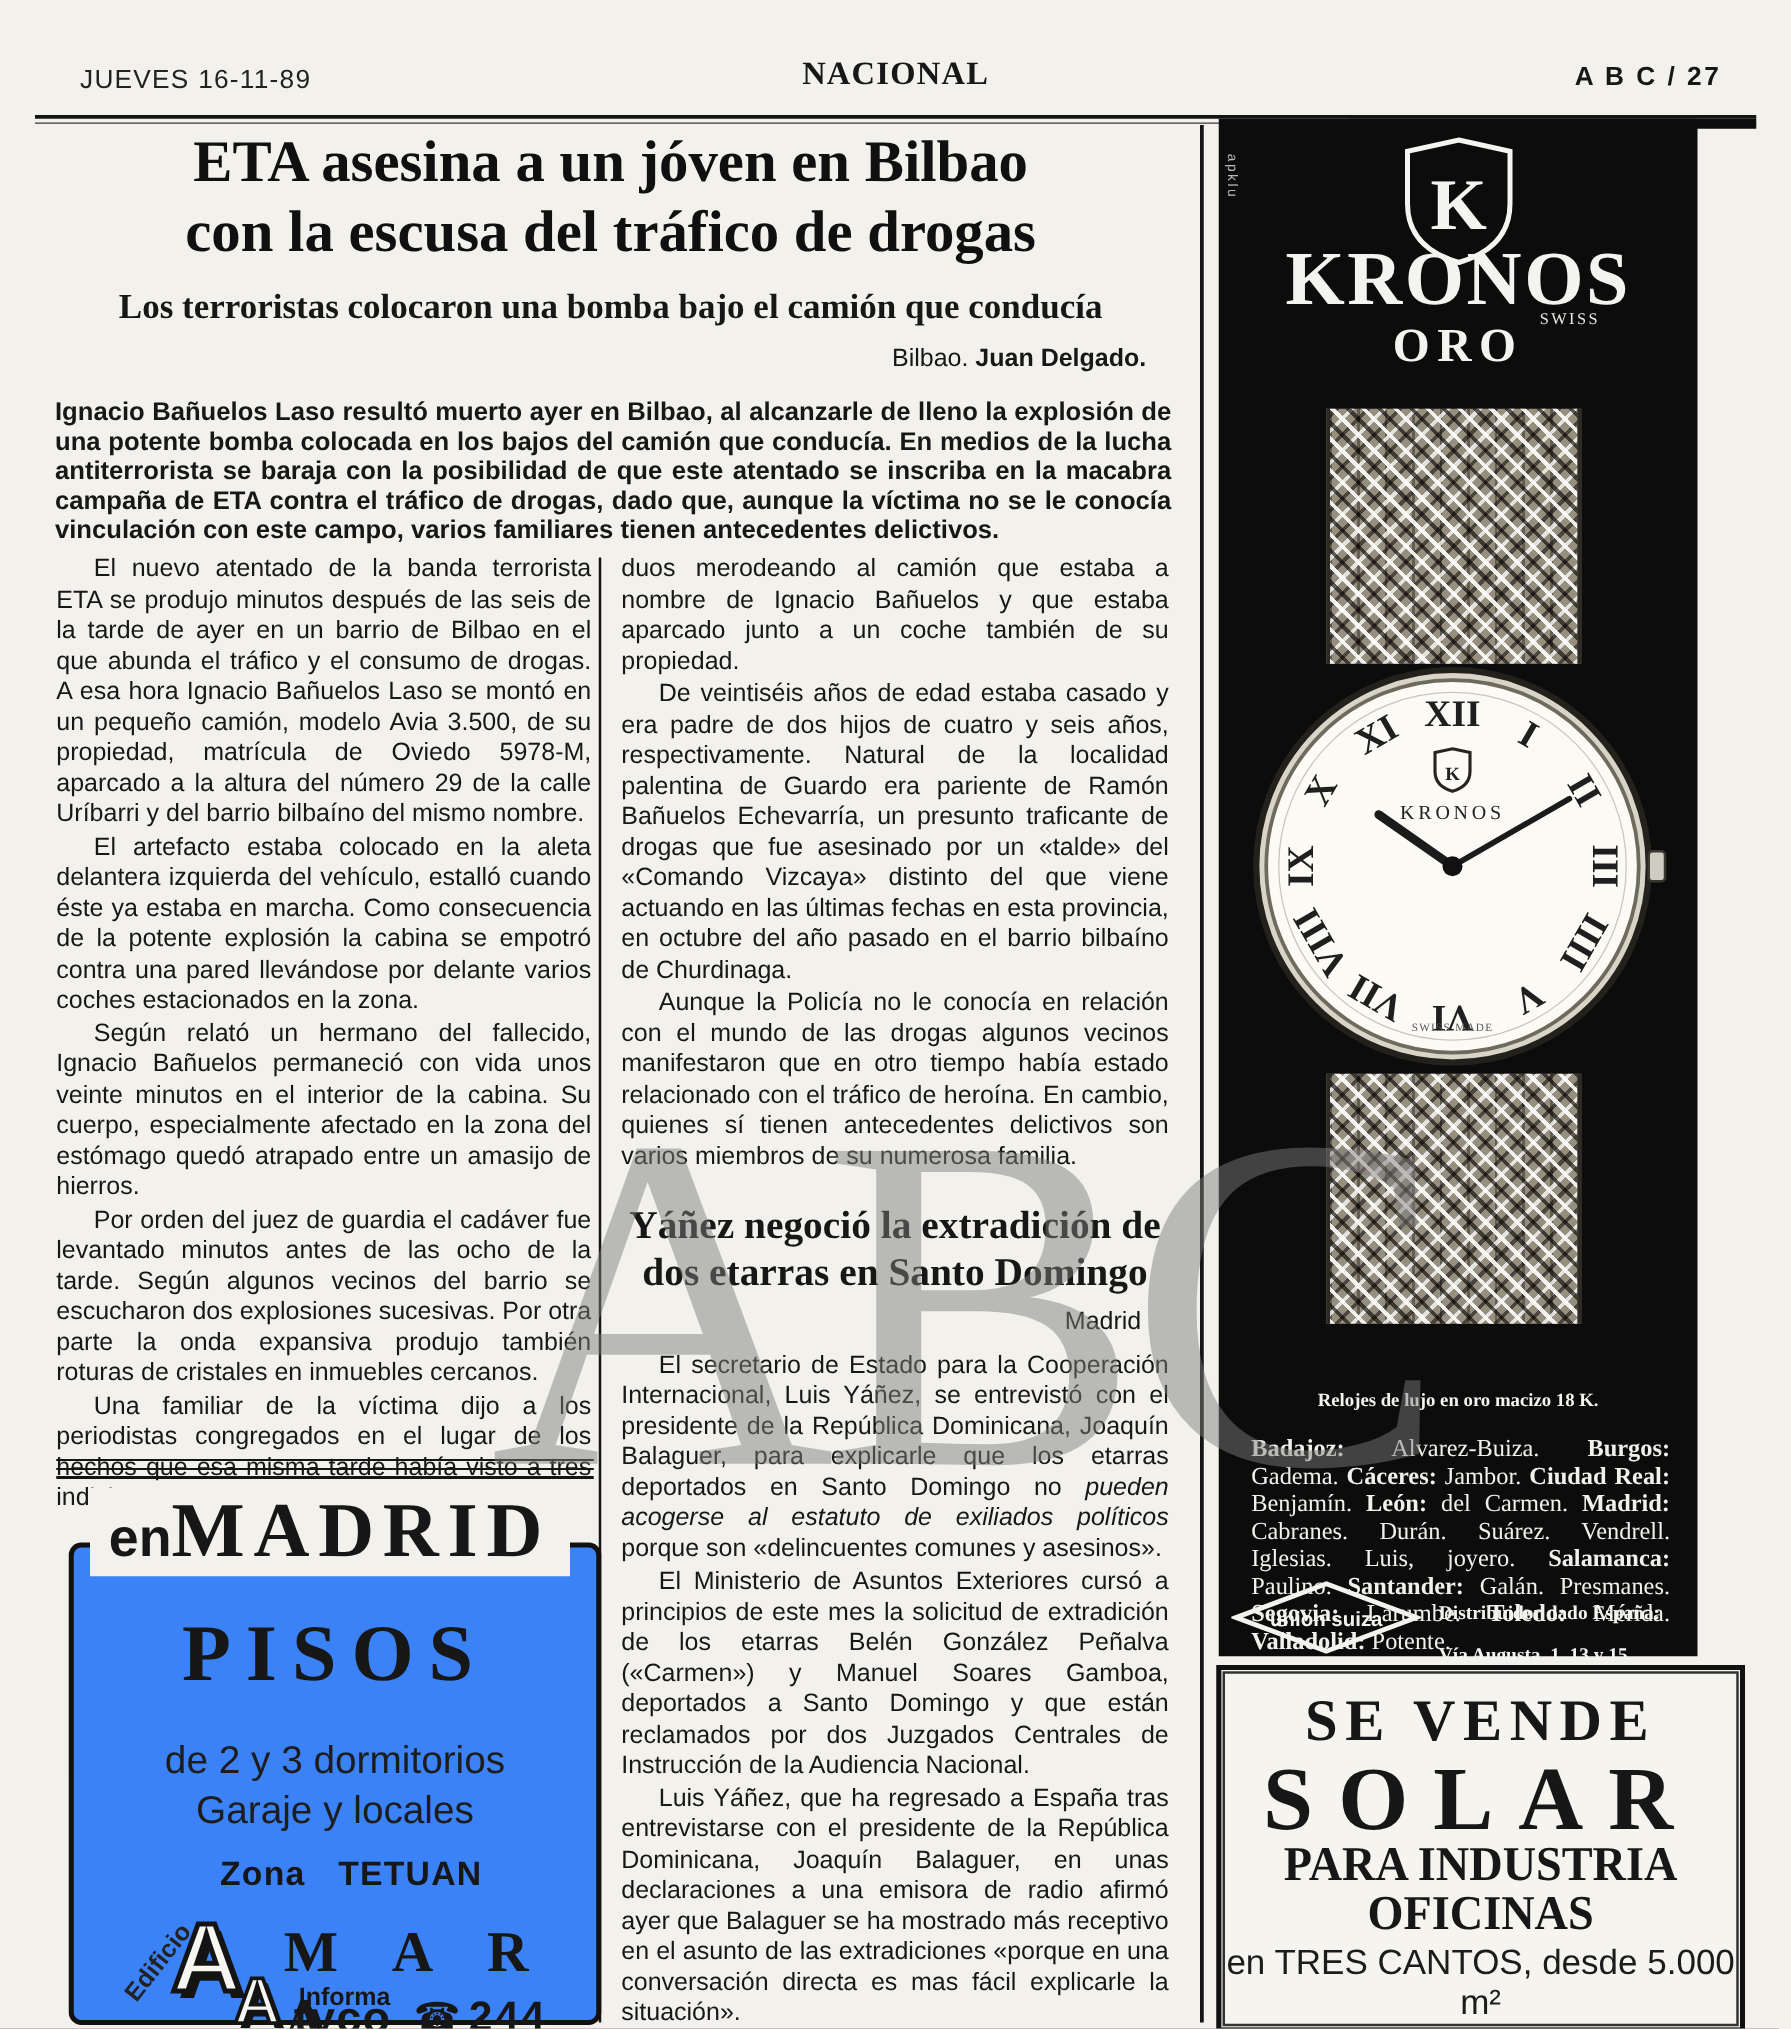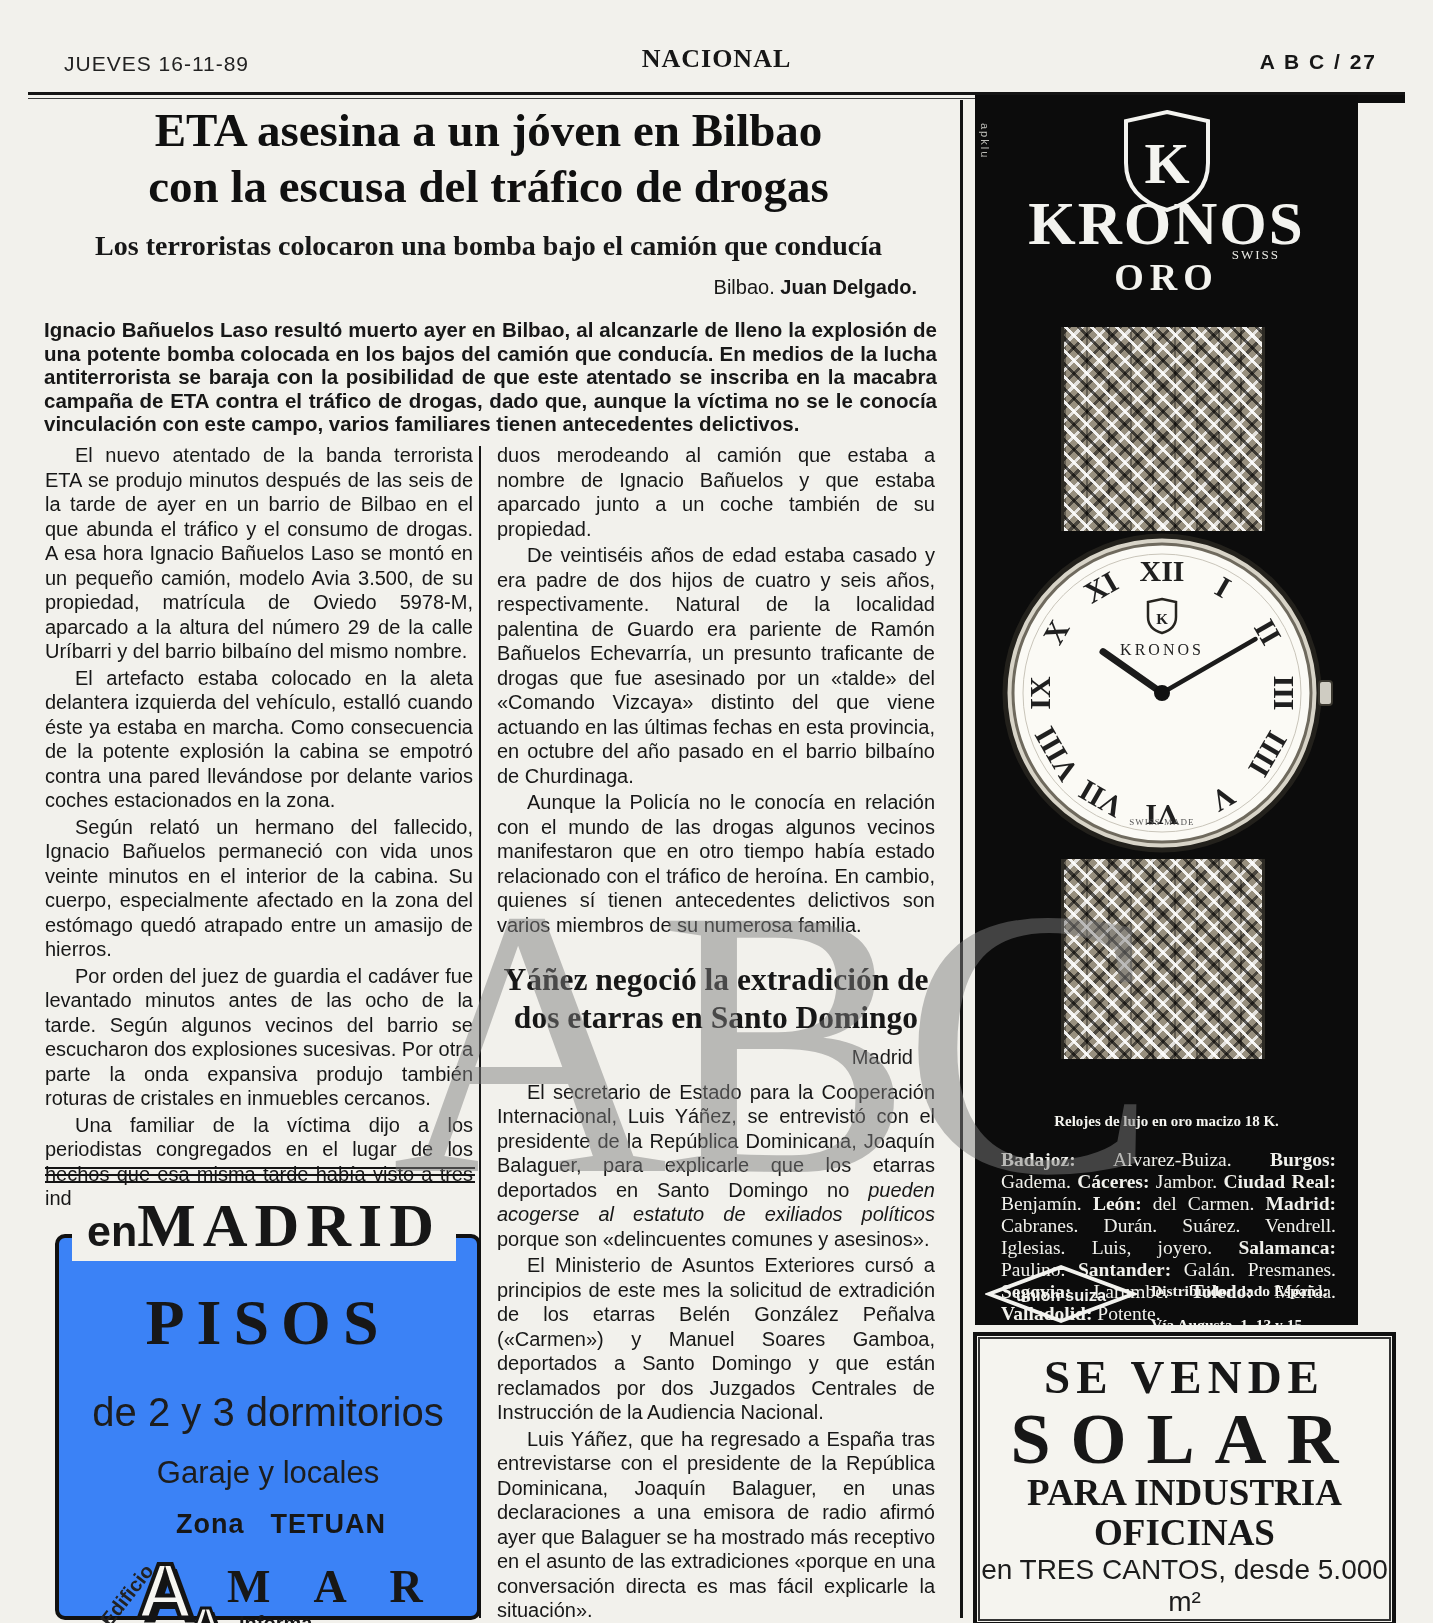--- a/index.html
+++ b/index.html
@@ -38,22 +38,22 @@
      background:repeating-linear-gradient(180deg,#141414 0 2px,rgba(0,0,0,0) 2px 7px);}
   
   #madrid-ad{position:absolute;left:55px;top:1234px;width:418px;height:378px;
              border:4px solid #111;border-radius:10px;background:#3b82f6;}
   #madrid-title{position:absolute;left:72px;top:1190px;width:384px;text-align:center;background:#f2f1ec;
                 display:flex;align-items:baseline;justify-content:center;}
   .madrid-en{font-weight:bold;font-size:43px;}
   .madrid-name{font-family:"Liberation Serif",serif;font-weight:bold;font-size:62px;letter-spacing:7px;}
   .madrid-pisos{margin-top:48px;text-align:center;font-family:"Liberation Serif",serif;
                 font-weight:bold;font-size:64px;letter-spacing:12px;}
-  .madrid-l1{margin-top:30px;text-align:center;font-size:40px;color:#1d1d1d;}
-  .madrid-l2{margin-top:20px;text-align:center;font-size:31px;color:#1d1d1d;}
+  .madrid-l1{margin-top:30px;text-align:center;font-size:31px;color:#1d1d1d;}
+  .madrid-l2{margin-top:4px;text-align:center;font-size:31px;color:#1d1d1d;}
   .madrid-zona{margin-top:18px;text-align:center;font-weight:bold;font-size:27px;letter-spacing:1px;}
   .madrid-zona span{margin-left:26px;}
   #amara-row{position:relative;margin-top:10px;height:110px;}
   .edificio{position:absolute;left:32px;top:34px;transform:rotate(-52deg);font-size:20px;font-weight:bold;color:#222;}
   .big-a{position:absolute;left:78px;top:-4px;font-size:78px;font-weight:bold;
          color:#f7f6f1;-webkit-text-stroke:4px #141414;text-shadow:5px 5px 0 #141414;}
   .mara{position:absolute;left:168px;top:10px;font-family:"Liberation Serif",serif;
         font-weight:bold;font-size:46px;letter-spacing:17px;}
   .informa{position:absolute;left:180px;top:62px;font-weight:bold;font-size:20px;}
   .atyco-a{position:absolute;left:128px;top:46px;font-size:52px;font-weight:bold;

